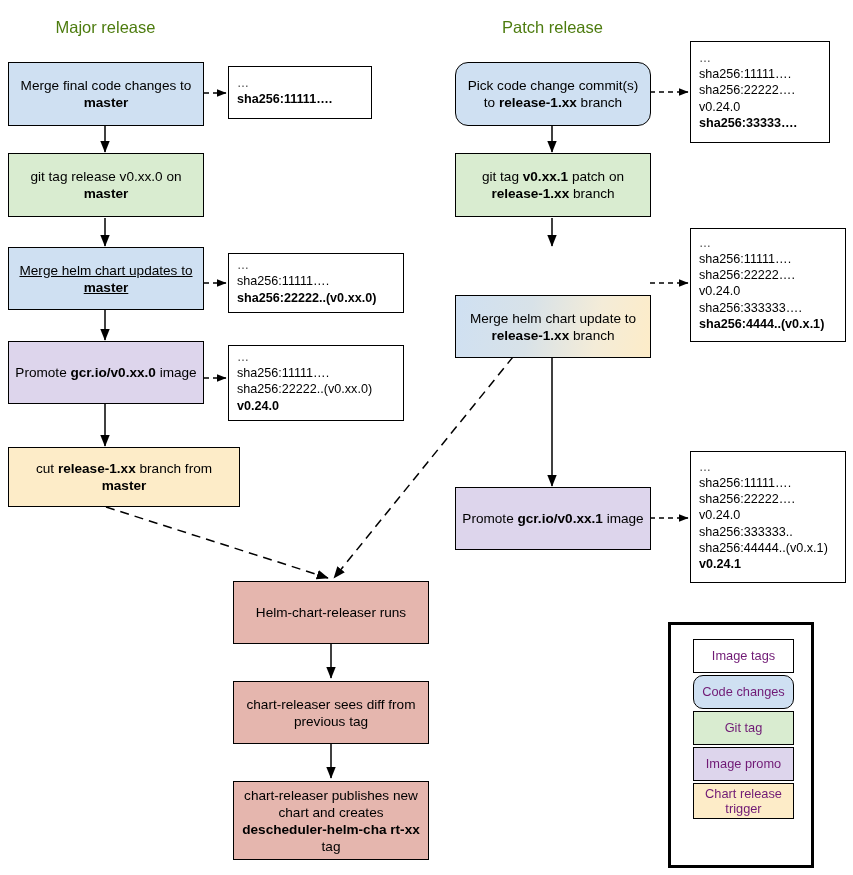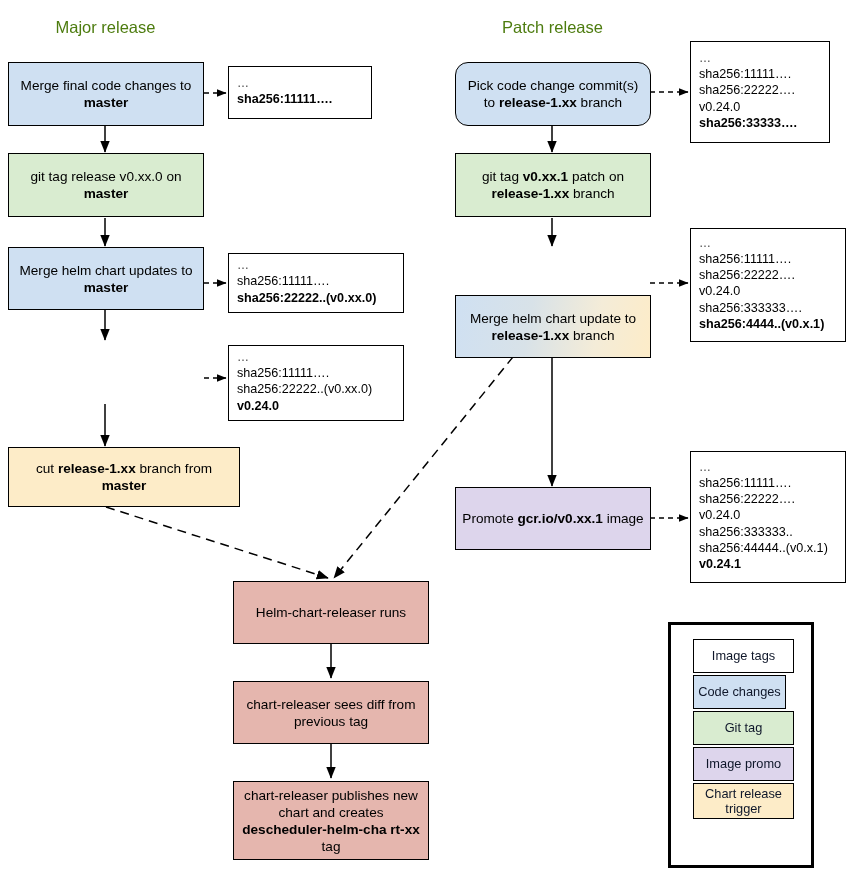--- a/index.html
+++ b/index.html
@@ -74,21 +74,21 @@
   .legend-item {
     position: absolute;
     box-sizing: border-box;
     border: 1.4px solid #000;
     display: flex;
     align-items: center;
     justify-content: center;
     text-align: center;
     font-size: 12.8px;
     line-height: 15.5px;
-    color: #0f172a;
+    color: #701a75;
   }
 
   svg.edges {
     position: absolute;
     left: 0; top: 0;
     width: 853px;
     height: 875px;
     pointer-events: none;
   }
 </style>
@@ -135,24 +135,27 @@
   <div class="col-title" style="left:455px; top:18px; width:195px;">Patch release</div>
 
   <div class="node c-code" style="left:8px; top:62px; width:196px; height:64px;">
     <span class="inner">Merge final code changes to <b>master</b></span>
   </div>
 
   <div class="node c-git" style="left:8px; top:153px; width:196px; height:64px;">
     <span class="inner">git tag release v0.xx.0 on <b>master</b></span>
   </div>
 
-  <div class="node c-code" style="left:8px; top:247px; width:196px; height:63px;">
+  <div class="node c-code" style="left:8px; top:247px; width:196px; height:63px;text-decoration:underline;">
     <span class="inner">Merge helm chart updates to <b>master</b></span>
   </div>
 
+  <div class="node c-promo" style="left:8px; top:341px; width:196px; height:63px;">
+    <span class="inner">Promote <b>gcr.io/v0.xx.0</b> image</span>
+  </div>
 
   <div class="node c-trig" style="left:8px; top:447px; width:232px; height:60px;">
     <span class="inner">cut <b>release-1.xx</b> branch from <b>master</b></span>
   </div>
 
   <div class="note" style="left:228px; top:66px; width:144px; height:53px;">
       <span class="ln dots">…</span>
       <span class="ln"><b>sha256:11111….</b></span>
     </div>
 
@@ -221,21 +224,21 @@
   </div>
 
   <div class="node c-act" style="left:233px; top:781px; width:196px; height:79px;">
     <span class="inner">chart-releaser publishes new chart and creates <b>descheduler-helm-cha rt-xx</b> tag</span>
   </div>
 
   <div id="legend-box" style="left:668px; top:622px; width:146px; height:246px;">
     <div class="legend-item c-white" style="left:22px; top:14px; width:101px; height:34px;">
       <span>Image tags</span>
     </div>
-    <div class="legend-item c-code" style="left:22px; top:50px; width:93px; height:34px;">
+    <div class="legend-item c-code" style="left:22px; top:50px; width:101px; height:34px;border-radius:10px;">
       <span>Code changes</span>
     </div>
     <div class="legend-item c-git" style="left:22px; top:86px; width:101px; height:34px;">
       <span>Git tag</span>
     </div>
     <div class="legend-item c-promo" style="left:22px; top:122px; width:101px; height:34px;">
       <span>Image promo</span>
     </div>
     <div class="legend-item c-trig" style="left:22px; top:158px; width:101px; height:36px;">
       <span>Chart release trigger</span>

